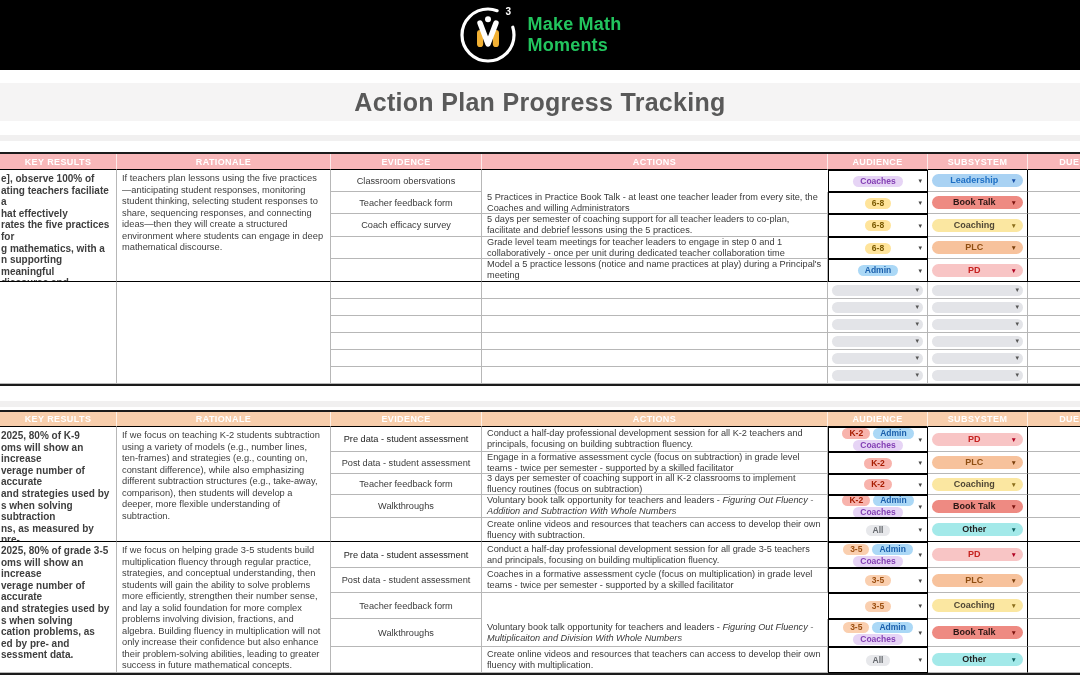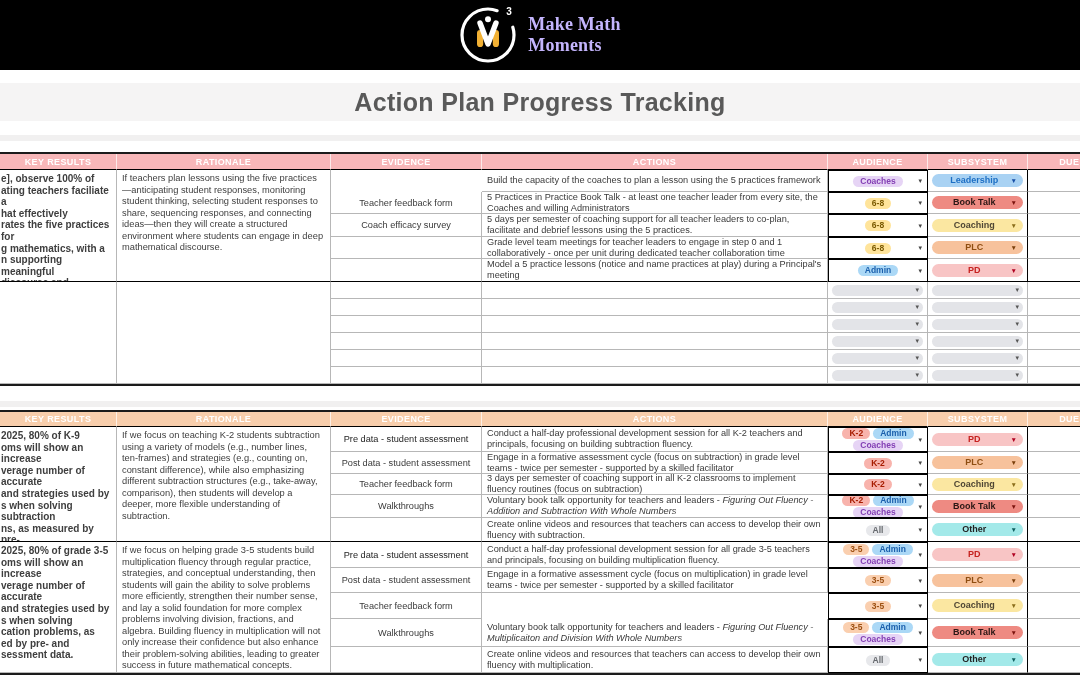--- a/index.html
+++ b/index.html
@@ -5,21 +5,21 @@
   *{box-sizing:border-box;}
   html,body{margin:0;padding:0;}
   body{width:1080px;height:675px;overflow:hidden;background:#fff;
        font-family:"Liberation Sans",sans-serif;position:relative;}
 
   
   .topbar{position:absolute;top:0;left:0;width:1080px;height:70px;background:#000;
           display:flex;align-items:center;justify-content:center;}
   .logo-wrap{display:flex;align-items:center;gap:11px;position:relative;}
   .sup3{position:absolute;left:47px;top:0px;color:#fff;font-size:10px;font-weight:700;}
-  .wordmark{color:#c4b5fd;font-size:18px;font-weight:600;line-height:1.16;letter-spacing:.2px;font-family:Liberation Serif, serif;}
+  .wordmark{color:#22c55e;font-size:18px;font-weight:600;line-height:1.16;letter-spacing:.2px;}
 
   
   .band-title{position:absolute;top:83px;left:0;width:1080px;height:38px;background:#F5F4F4;
               display:flex;align-items:center;justify-content:center;}
   .band-title h1{margin:0;font-size:25px;color:#595959;font-weight:600;letter-spacing:.3px;}
   .band-thin{position:absolute;left:0;width:1080px;height:6px;background:#F1F0F0;}
 
   
   .tbl{position:absolute;left:-2px;display:grid;background:#fff;border:2px solid #1b1b1b;}
   .th{display:flex;align-items:center;justify-content:center;color:#fff;font-weight:700;
@@ -87,23 +87,21 @@
     <div class="th" style="grid-area: 1 / 7; background: rgb(248, 183, 185);">DUE DATE</div>
     <div class="c key bend" style="grid-area: 2 / 1 / span 5;">e], observe 100% of
 ating teachers faciliate a
 hat effectively
 rates the five practices for
 g mathematics, with a
 n supporting meaningful
 discourse and
 n-solving.</div>
     <div class="c rat bend" style="grid-area: 2 / 2 / span 5;">If teachers plan lessons using the five practices—anticipating student responses, monitoring student thinking, selecting student responses to share, sequencing responses, and connecting ideas—then they will create a structured environment where students can engage in deep mathematical discourse.</div>
-    <div class="c act" style="grid-area: 2 / 4;">
-      <span>Build the capacity of the coaches to plan a lesson using the 5 practices framework</span>
-    </div>
+    <div class="c ev" style="grid-area: 2 / 3;">Classroom obersvations</div>
     <div class="c aud on" style="grid-area: 2 / 5;">
       <div class="chips">
         <span class="achip" style="background: rgb(230, 212, 245); color: rgb(132, 64, 181);">Coaches</span>
       </div>
       <span class="cellarrow">▾</span>
     </div>
     <div class="c sub on" style="grid-area: 2 / 6;">
       <div class="schip" style="background: rgb(169, 210, 243);">
         <span class="lbl" style="color: rgb(29, 111, 196);">Leadership</span>
         <span class="sarrow" style="color: rgb(23, 78, 166);">▼</span>
@@ -399,21 +397,21 @@
     </div>
     <div class="c sub on" style="grid-area: 7 / 6;">
       <div class="schip" style="background: rgb(248, 197, 197);">
         <span class="lbl" style="color: rgb(197, 34, 31);">PD</span>
         <span class="sarrow" style="color: rgb(176, 0, 32);">▼</span>
       </div>
     </div>
     <div class="c due" style="grid-area: 7 / 7;">October</div>
     <div class="c ev" style="grid-area: 8 / 3;">Post data - student assessment</div>
     <div class="c act" style="grid-area: 8 / 4;">
-      <span>Engage in a formative assessment cycle (focus on multiplication) in grade level teams - twice per semester - supported by a skilled facilitator</span>
+      <span>Coaches in a formative assessment cycle (focus on multiplication) in grade level teams - twice per semester - supported by a skilled facilitator</span>
     </div>
     <div class="c aud on" style="grid-area: 8 / 5;">
       <div class="chips">
         <span class="achip" style="background: rgb(250, 207, 175); color: rgb(156, 79, 16);">3-5</span>
       </div>
       <span class="cellarrow">▾</span>
     </div>
     <div class="c sub on" style="grid-area: 8 / 6;">
       <div class="schip" style="background: rgb(247, 194, 156);">
         <span class="lbl" style="color: rgb(143, 78, 18);">PLC</span>

